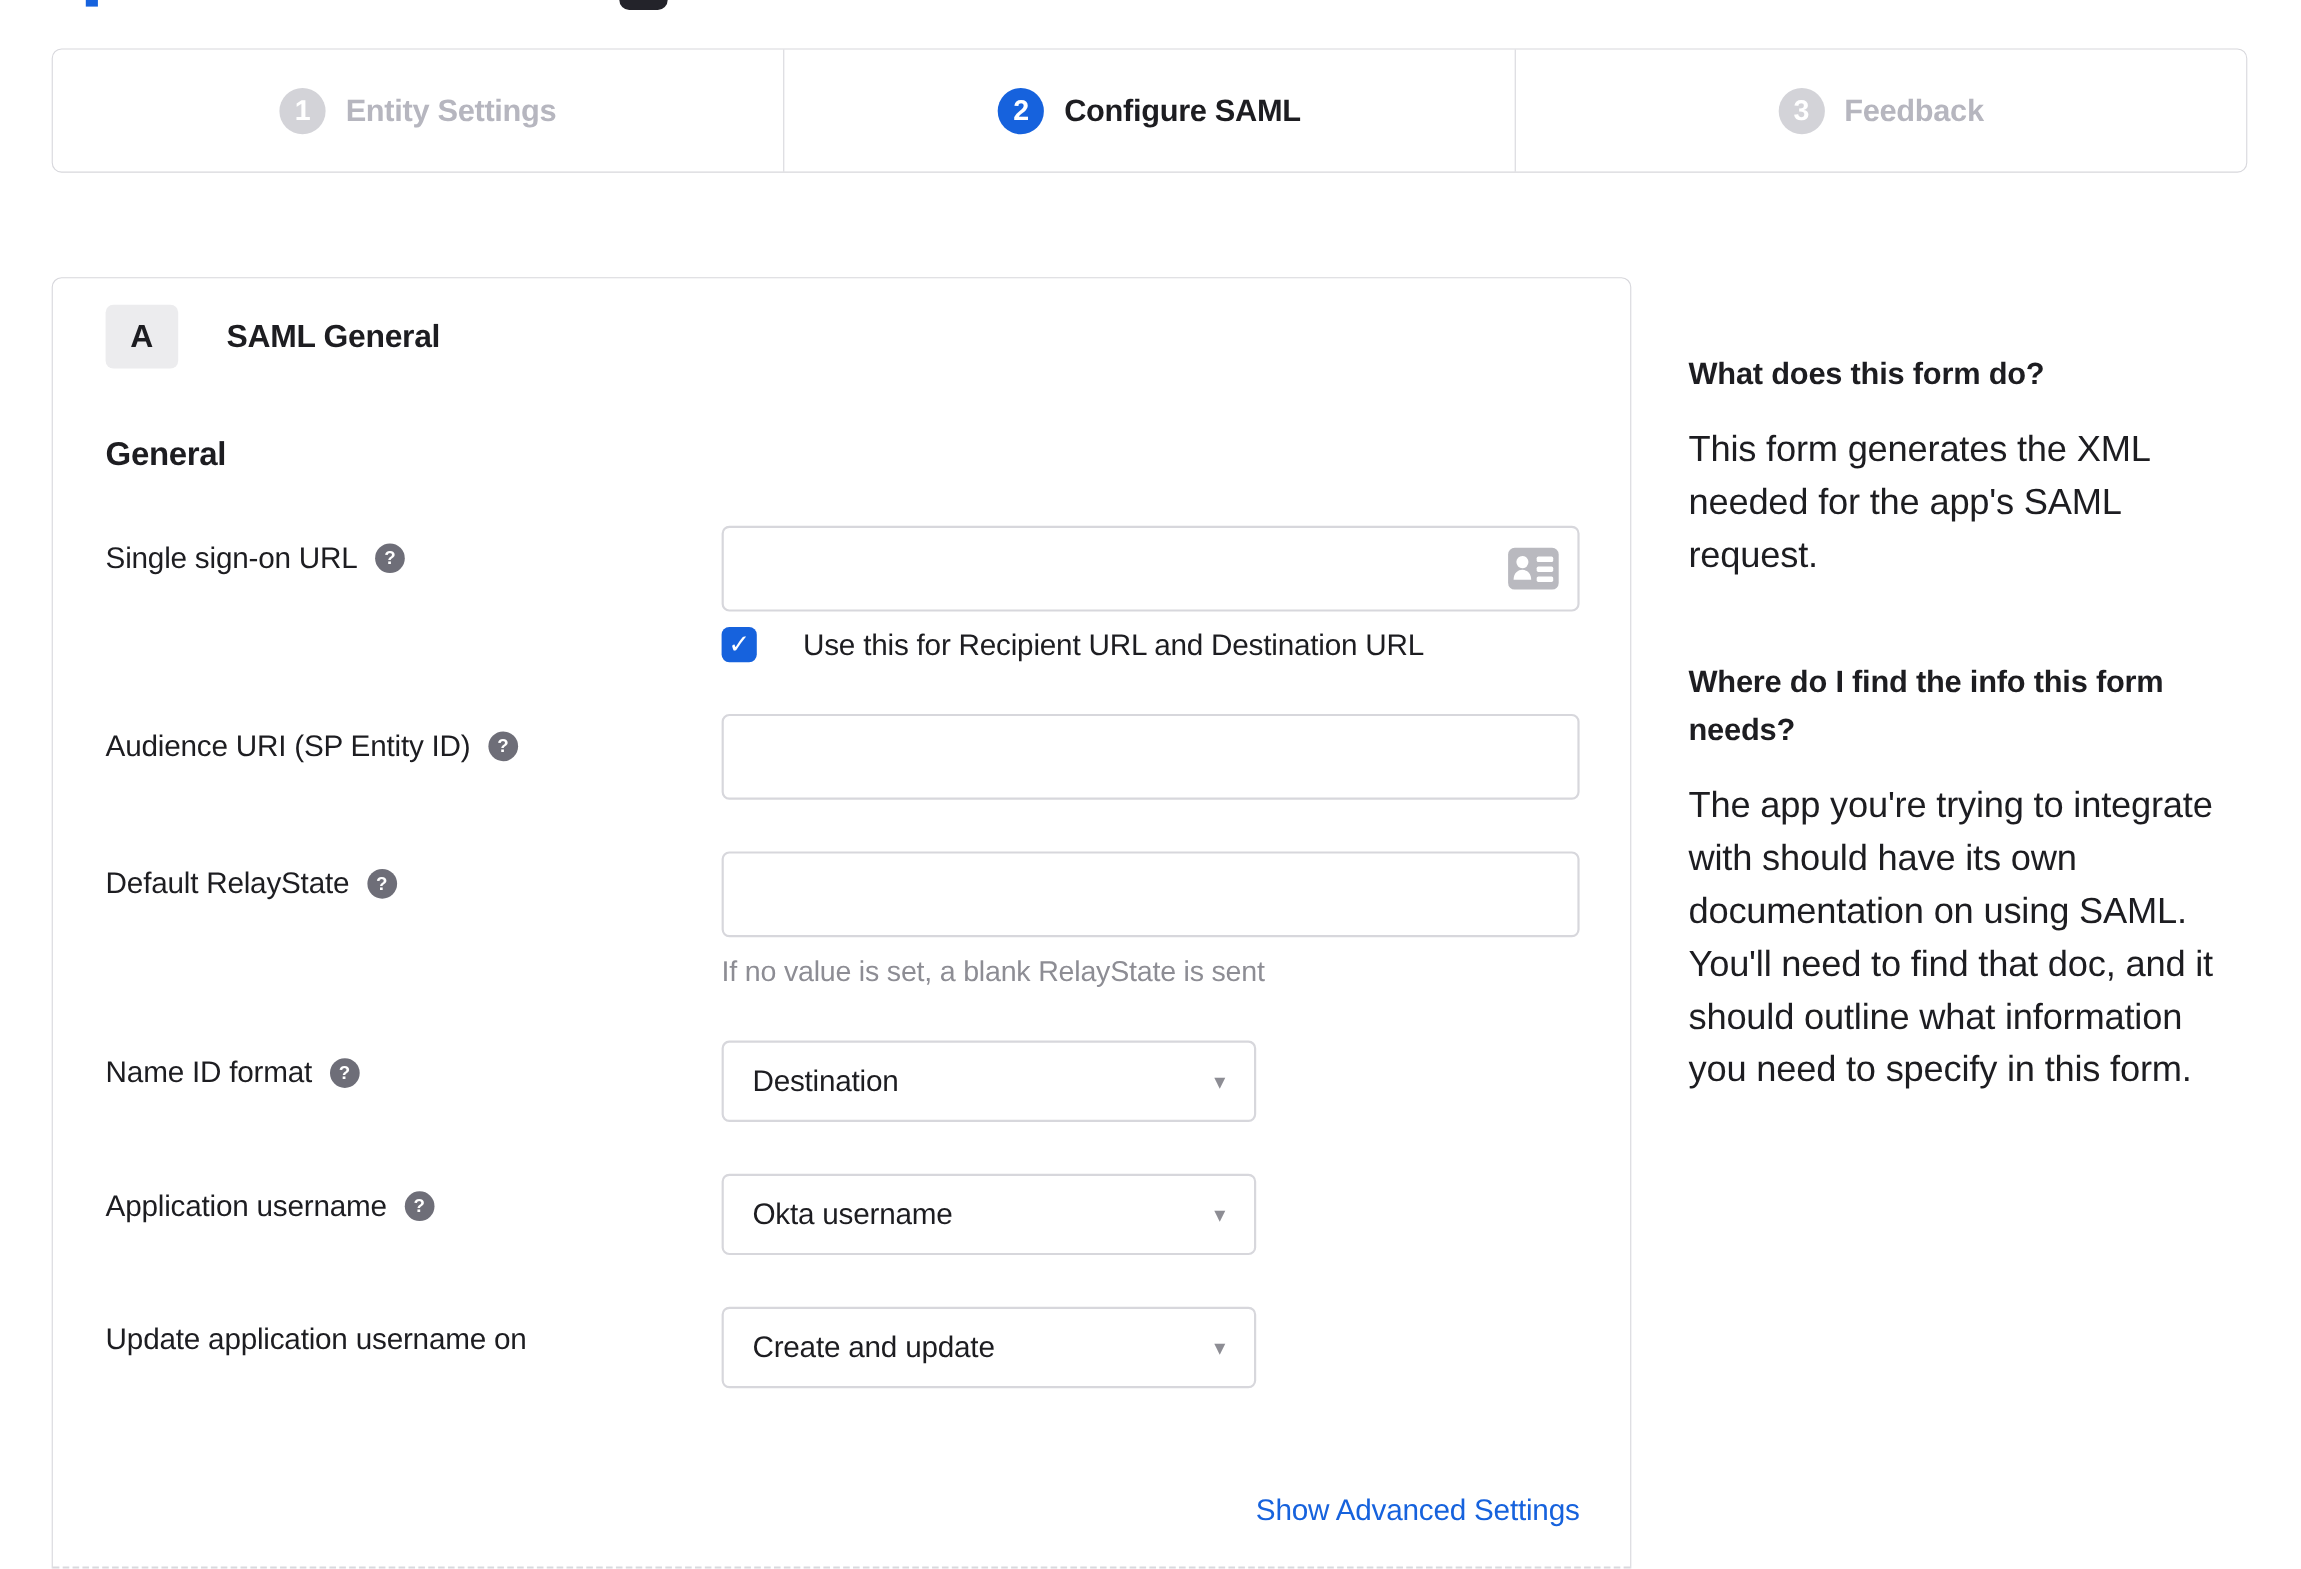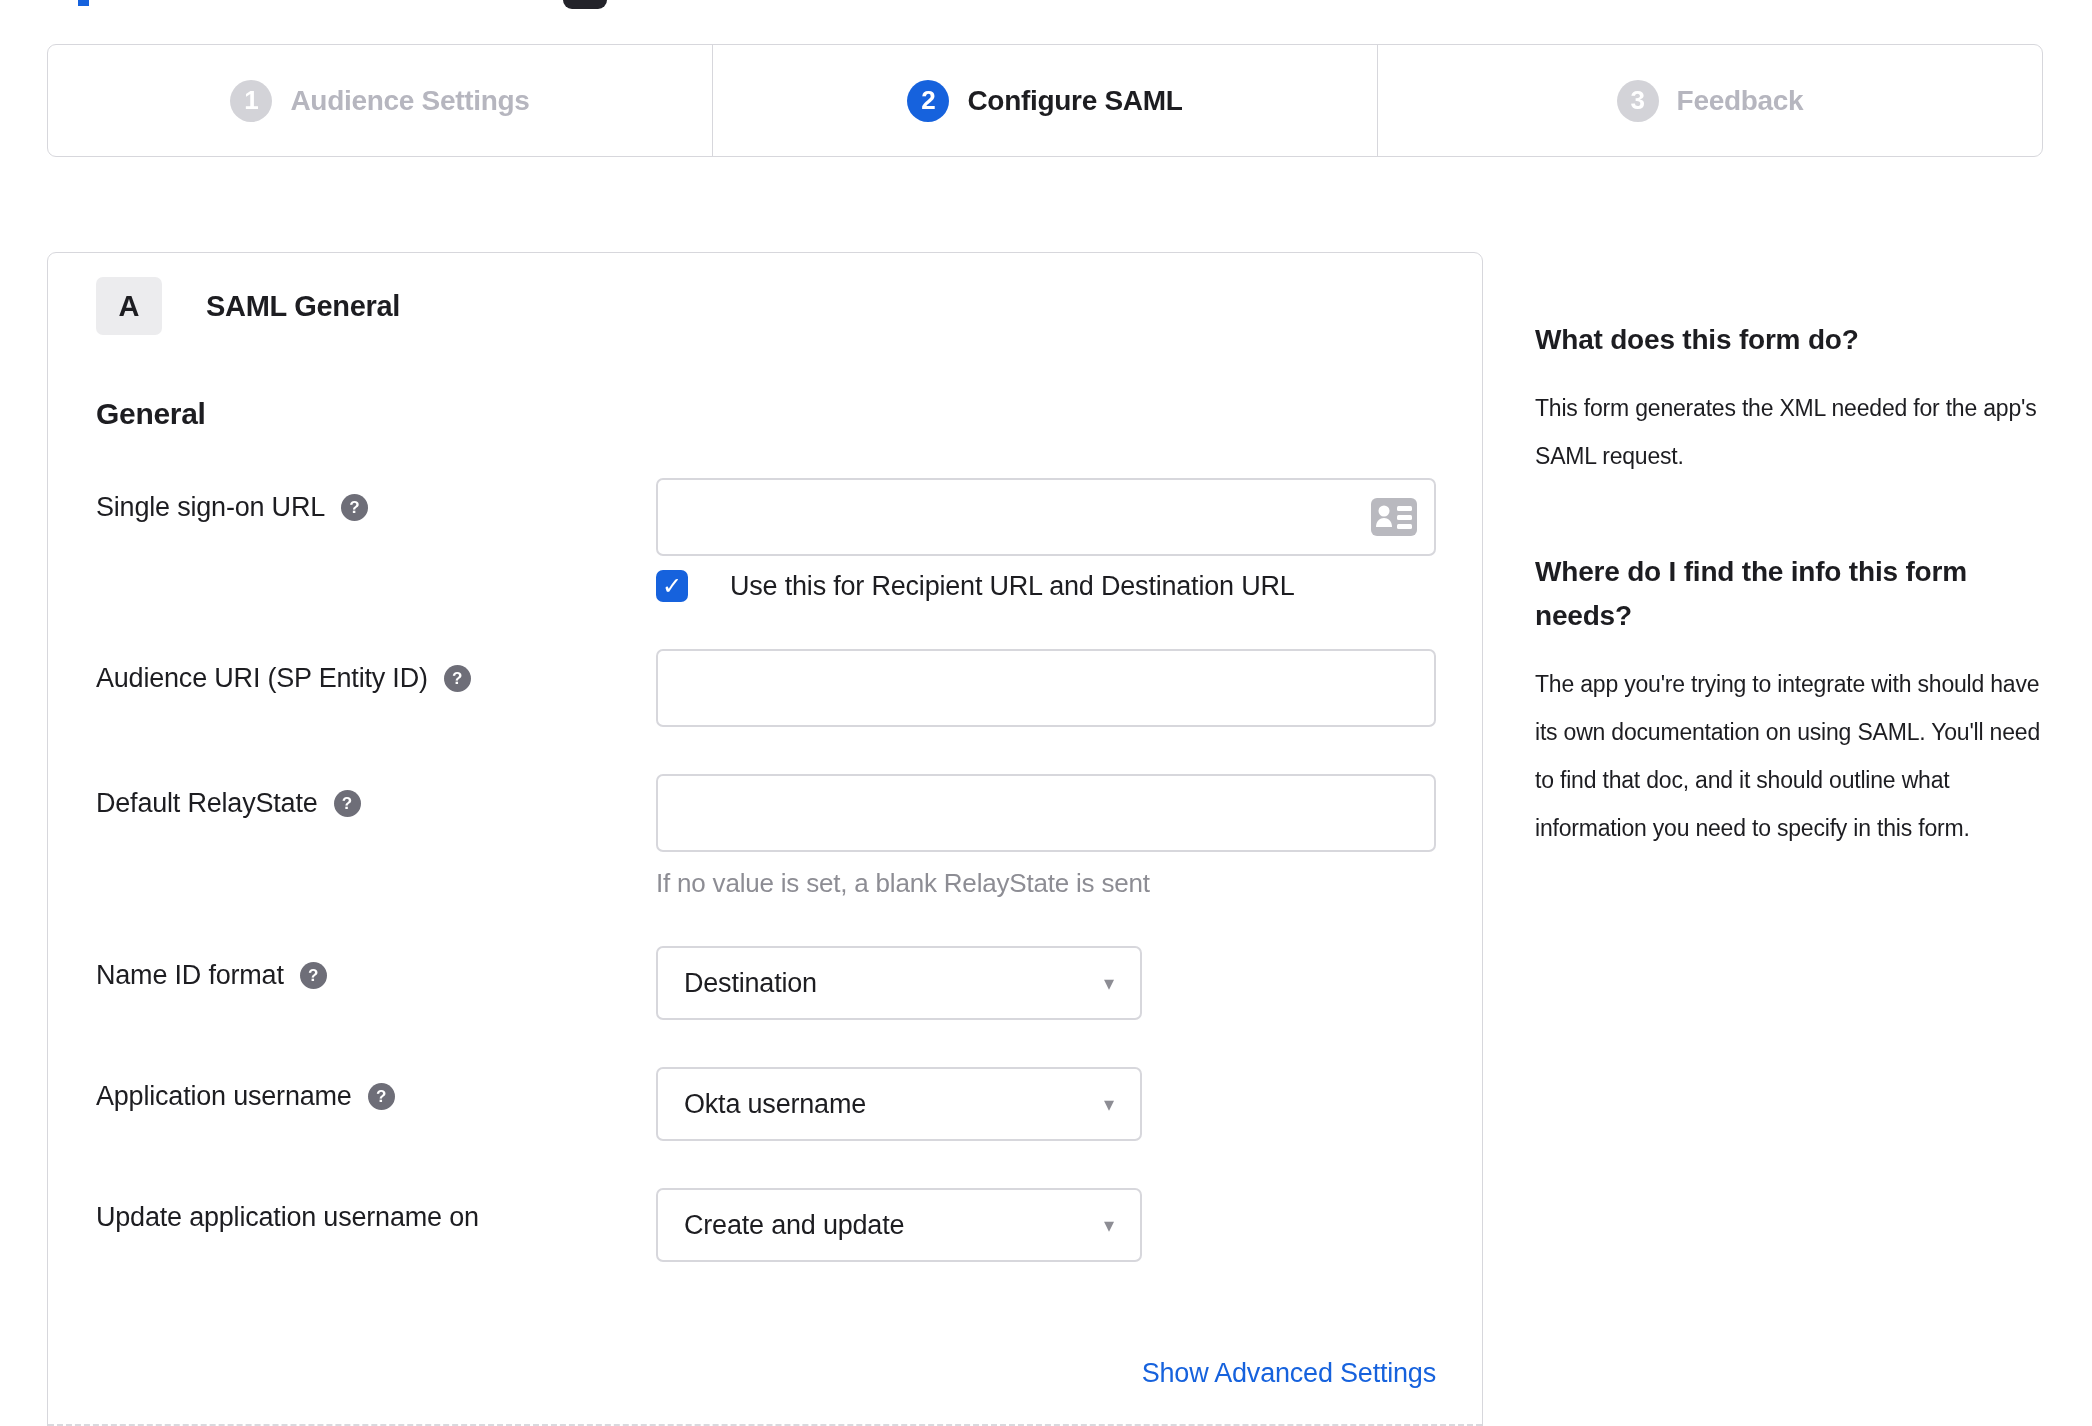--- a/index.html
+++ b/index.html
@@ -57,33 +57,33 @@
   .select-arrow { font-size: 20px; color: #8d8d94; }
 
   .advanced-row { margin-top: 96px; width: 780px; margin-left: 560px; text-align: right; }
   .advanced-link { font-size: 27px; color: #1662dd; text-decoration: none; letter-spacing: -0.2px; }
 
   .panel-divider { position: absolute; left: 0; right: 0; top: 1171px; border-top: 3px dashed #d9d9de; }
 
   
   .sidebar { position: absolute; left: 1535px; top: 318px; width: 505px; }
   .sidebar h3 { font-size: 28px; font-weight: bold; letter-spacing: -0.2px; line-height: 44px; }
-  .sidebar p { margin-top: 22px; font-size: 23px; line-height: 48px; letter-spacing: -0.2px; color: #1d1d21; }
+  .sidebar p { margin-top: 22px; font-size: 33px; line-height: 48px; letter-spacing: -0.2px; color: #1d1d21; }
   .sidebar .second-heading { margin-top: 70px; }
 </style>
 </head>
 <body>
 
 <div class="artifact-blue"></div>
 <div class="artifact-black"></div>
 
 <div class="stepper">
   <div class="step">
     <div class="step-circle">1</div>
-    <div class="step-label">Audience Settings</div>
+    <div class="step-label">Entity Settings</div>
   </div>
   <div class="step active">
     <div class="step-circle">2</div>
     <div class="step-label">Configure SAML</div>
   </div>
   <div class="step">
     <div class="step-circle">3</div>
     <div class="step-label">Feedback</div>
   </div>
 </div>

